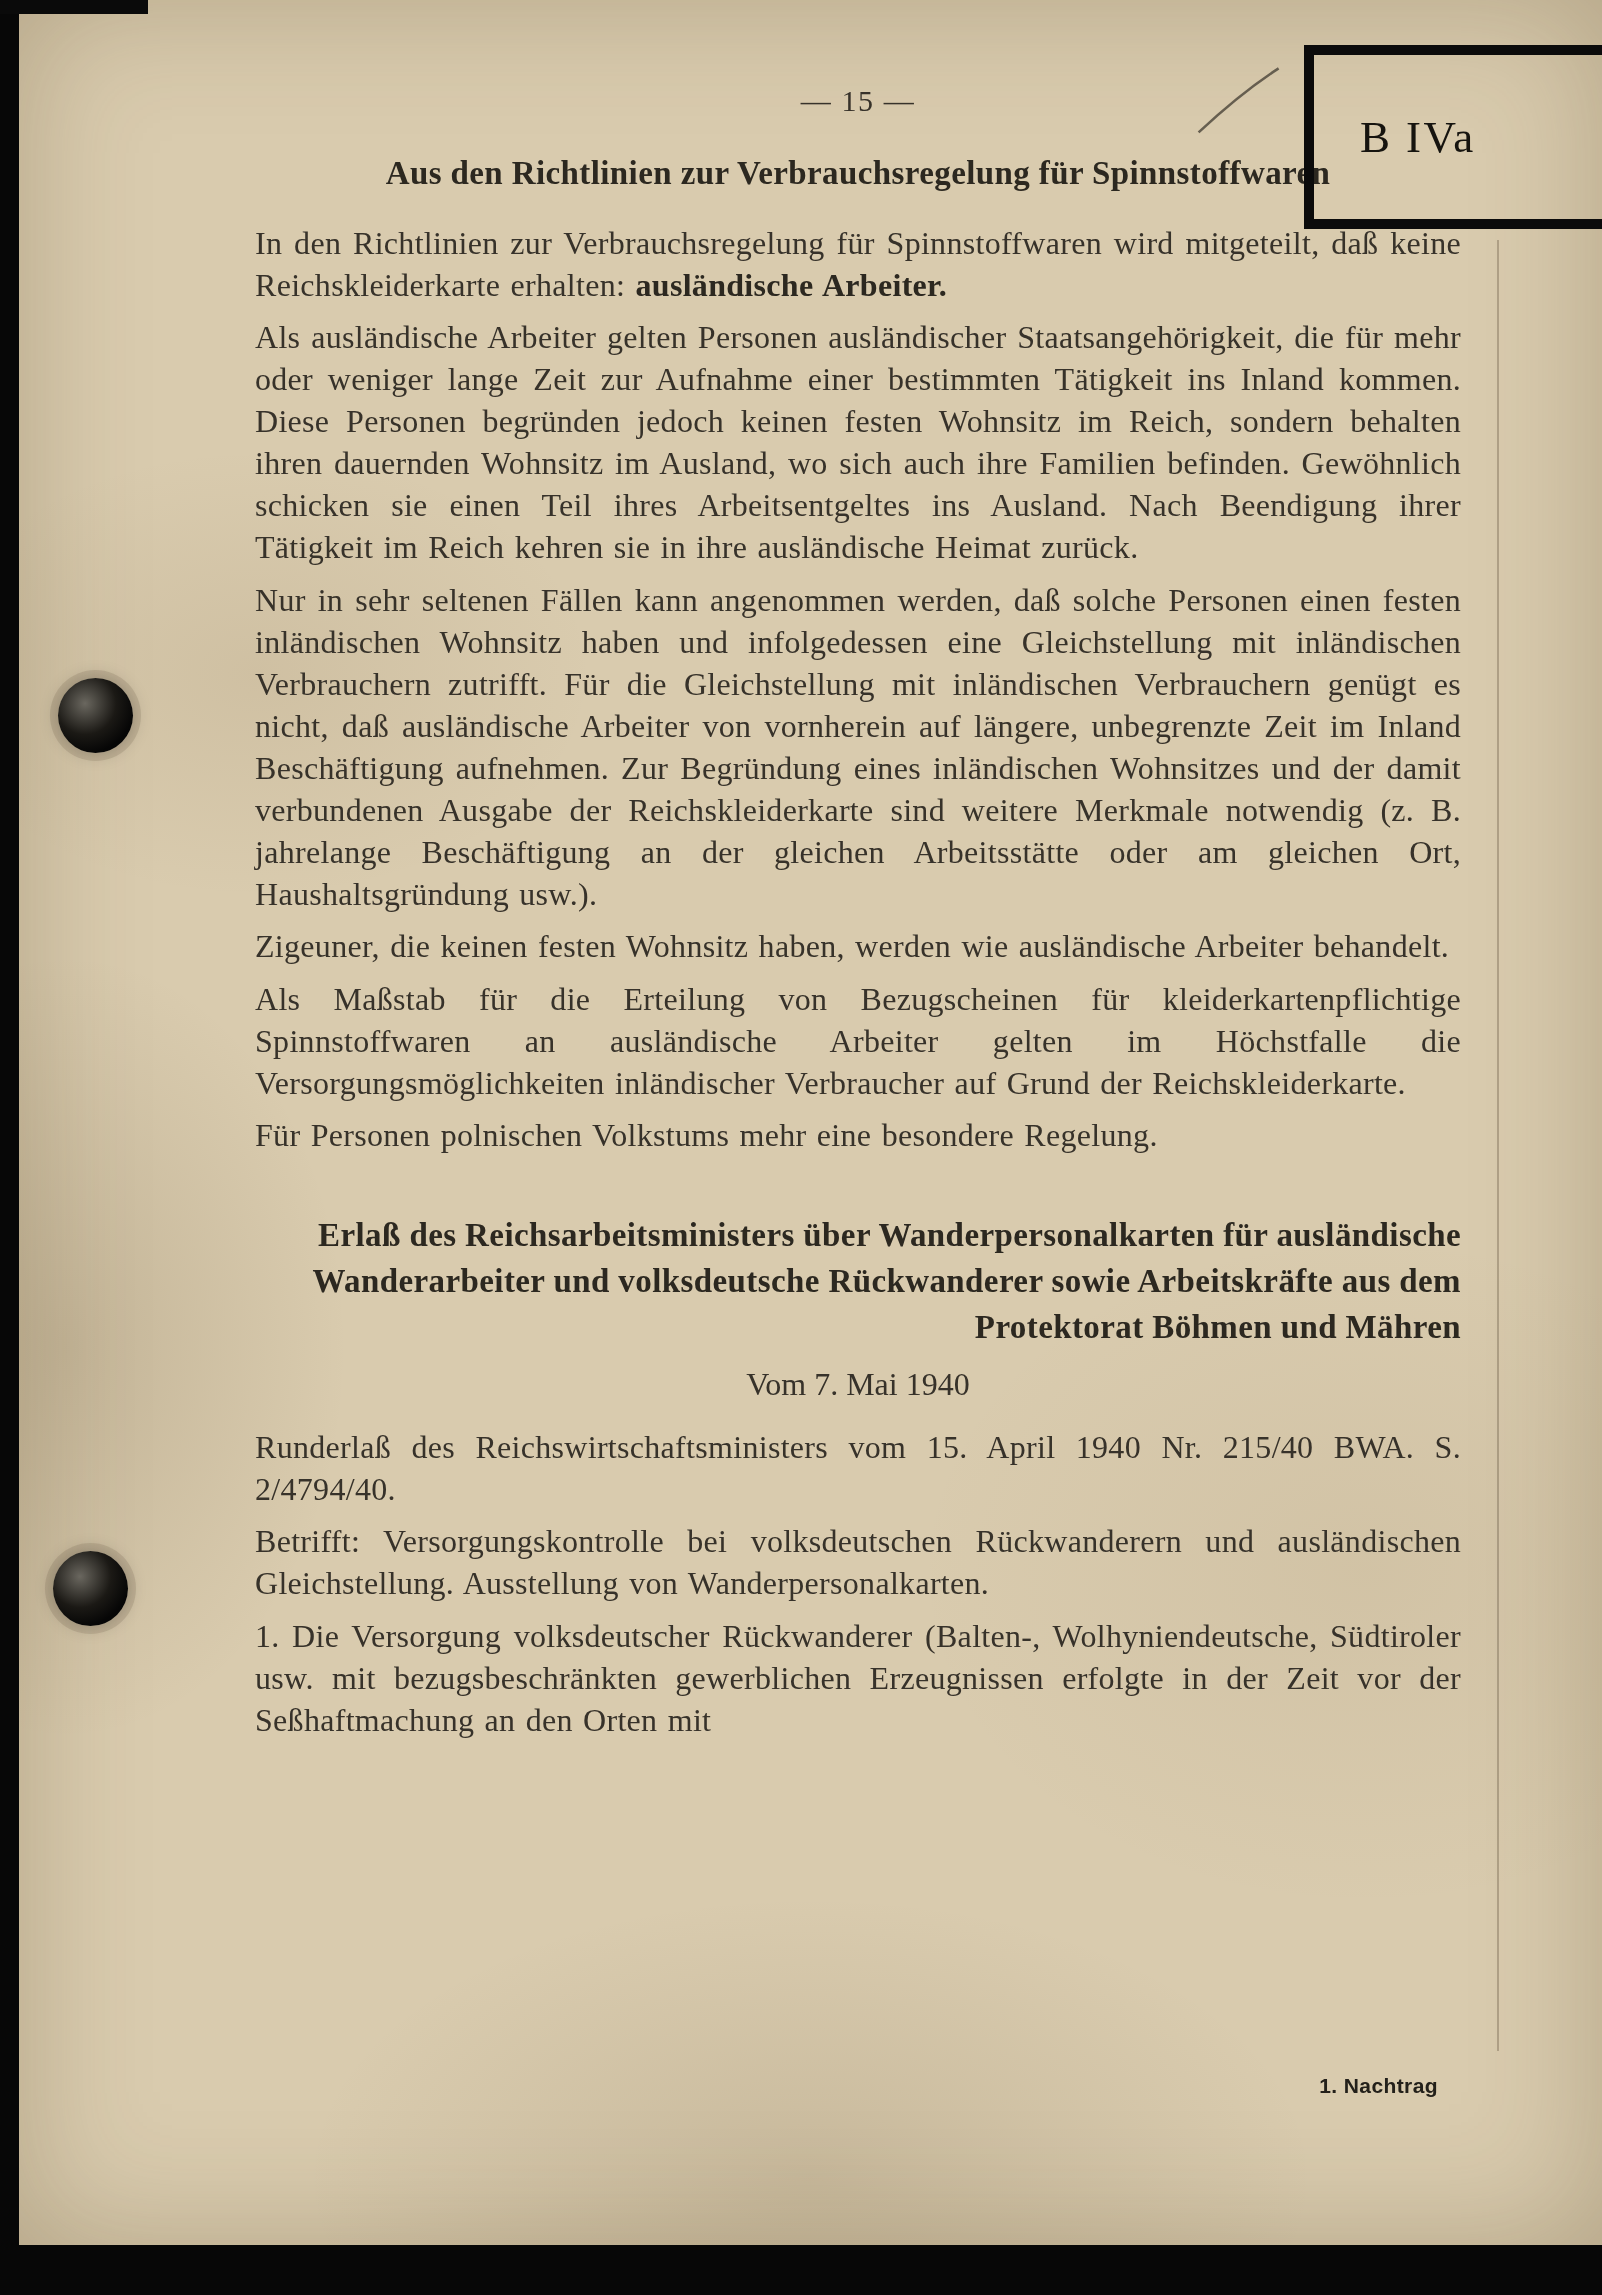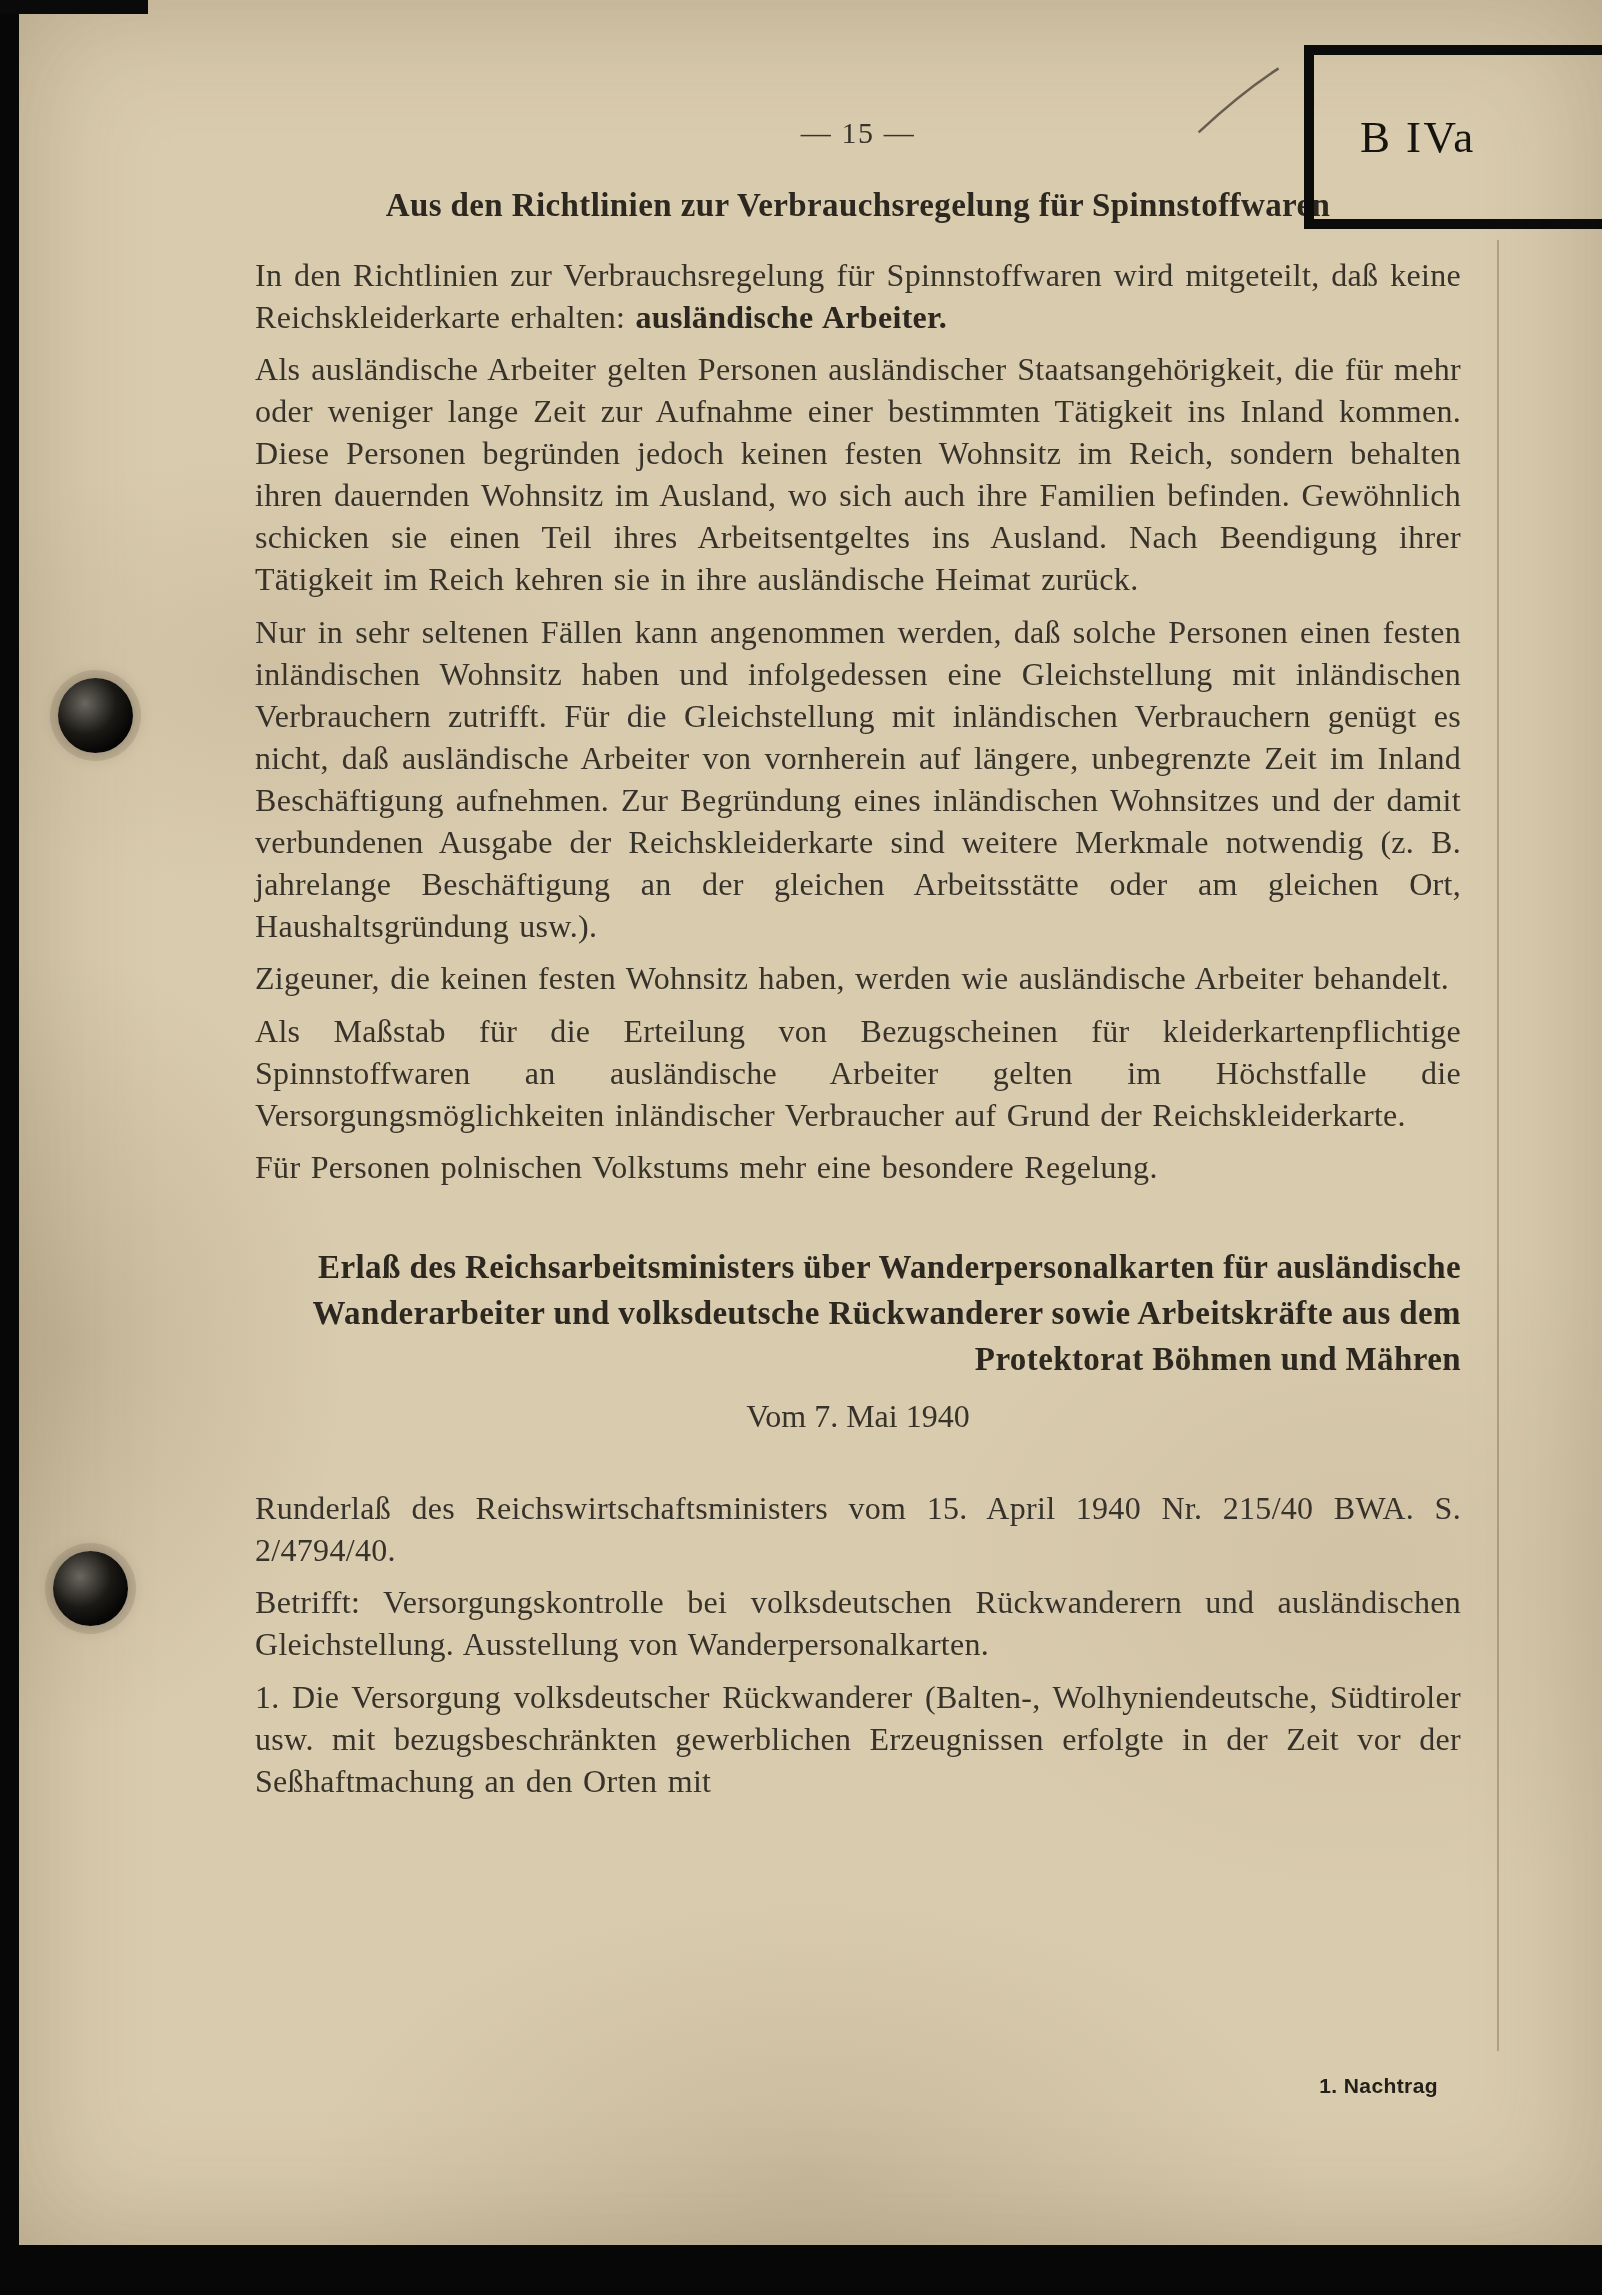--- a/index.html
+++ b/index.html
@@ -70,21 +70,21 @@
   .hole-1 { left: 58px; top: 678px; }
   .hole-2 { left: 53px; top: 1551px; }
 
   .col {
     position: absolute;
     left: 236px; top: 0;
     width: 1206px;
     color: #37322a;
   }
   .pagenum {
-    margin-top: 116px;
+    margin-top: 84px;
     text-align: center;
     font-size: 30px;
     letter-spacing: 1.6px;
   }
   .title1 {
     margin-top: 37px;
     text-align: center;
     font-weight: 700;
     font-size: 33px;
     color: #2c2820;
@@ -106,21 +106,21 @@
     margin-top: 56px;
     text-align: right;
     font-weight: 700;
     font-size: 33px;
     line-height: 46px;
     color: #2c2820;
     letter-spacing: 0.4px;
   }
   .dateline {
     margin-top: 16px;
-    margin-bottom: 52px;
+    margin-bottom: 23px;
     text-align: center;
     font-size: 32px;
   }
   .footer-label {
     position: absolute;
     right: 164px;
     top: 2074px;
     font-family: "Liberation Sans", sans-serif;
     font-weight: 700;
     font-size: 21px;

